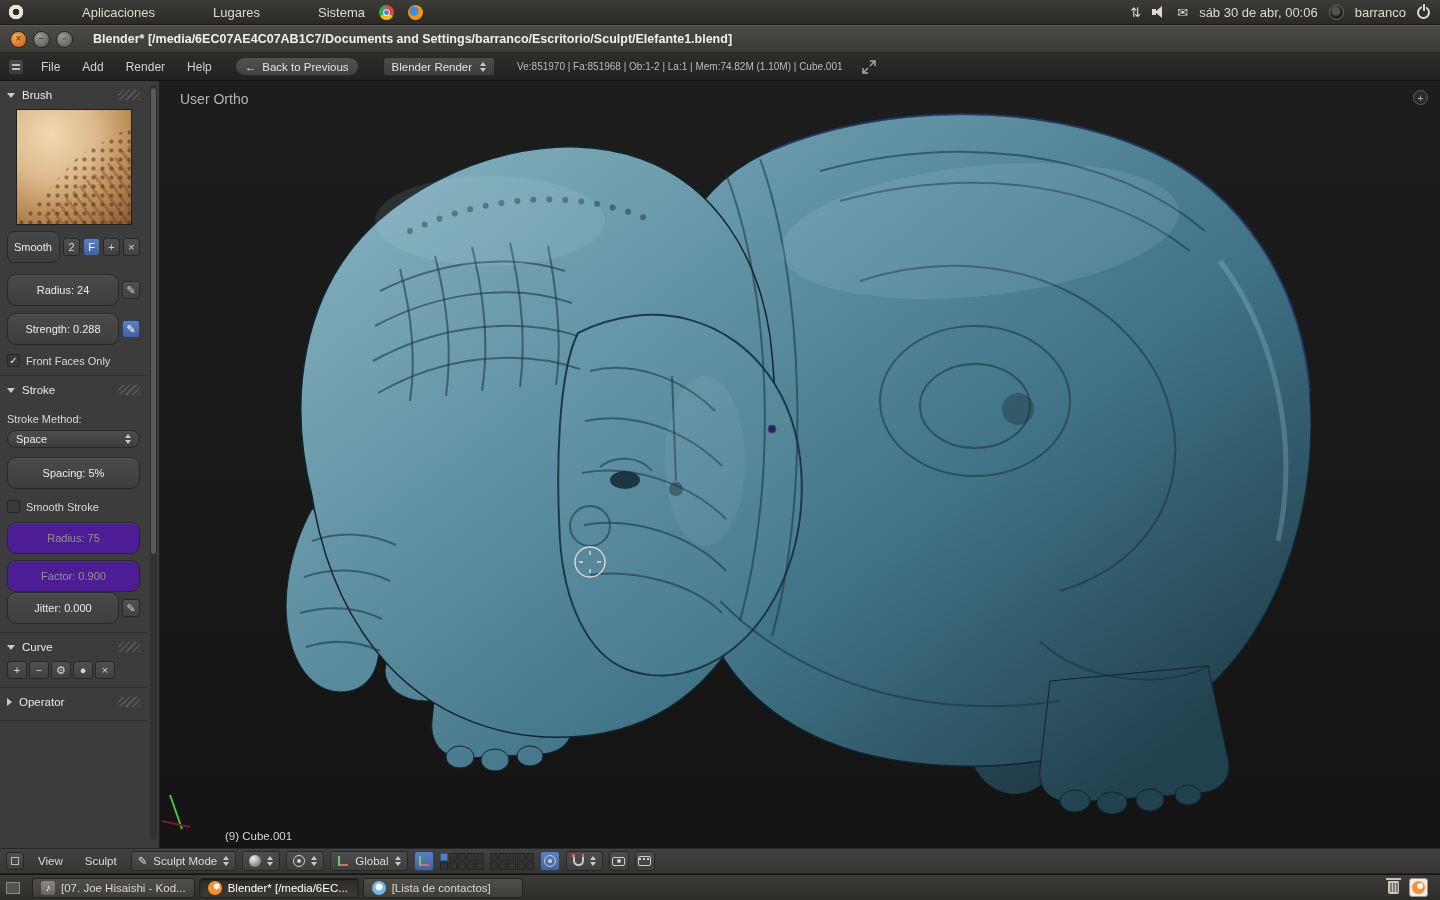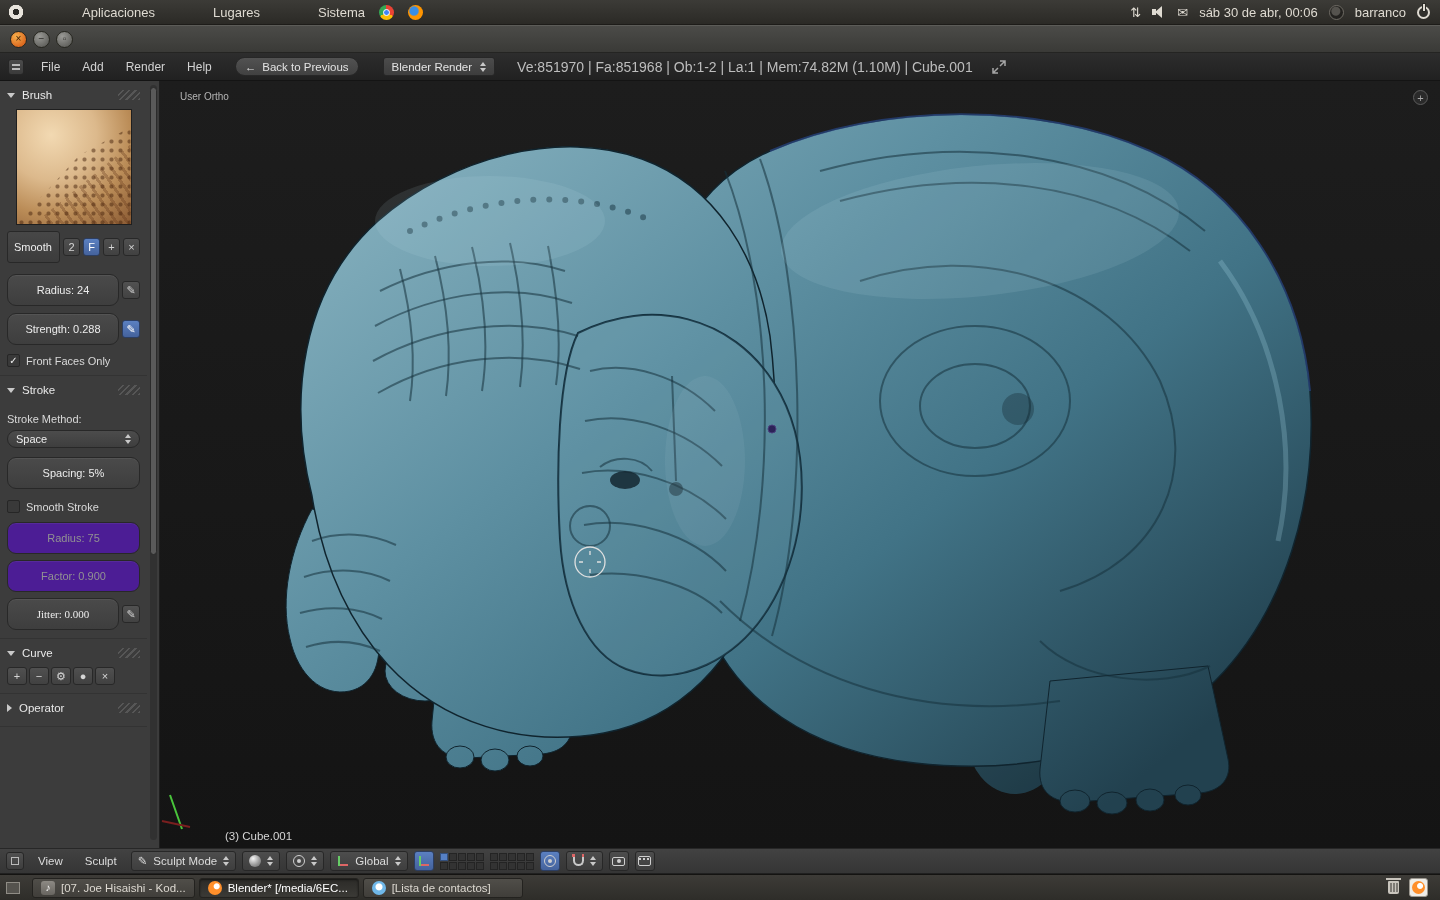--- a/index.html
+++ b/index.html
@@ -61,21 +61,21 @@
   .info-editor-ic::after { content:""; position:absolute; left:3px; right:3px; top:4px; height:2px;
     background:#bbb; box-shadow:0 4px 0 #bbb; }
   .ib-menu { padding:0 9px; cursor:default; }
   .ib-btn { display:flex; align-items:center; gap:6px; height:19px; padding:0 9px; margin-left:10px;
     background:linear-gradient(#525252,#414141); border:1px solid #272727; border-radius:10px; color:#e3e3e3; font-size:11.5px; }
   .ib-drop { display:flex; align-items:center; gap:8px; height:19px; padding:0 8px; margin-left:20px; min-width:112px;
     background:linear-gradient(#4c4c4c,#3d3d3d); border:1px solid #272727; border-radius:3px; color:#e3e3e3; font-size:11.5px; }
   .arrs { display:flex; flex-direction:column; gap:2px; margin-left:auto; }
   .arr-u { width:0; height:0; border-left:3.5px solid transparent; border-right:3.5px solid transparent; border-bottom:4px solid #c9c9c9; }
   .arr-d { width:0; height:0; border-left:3.5px solid transparent; border-right:3.5px solid transparent; border-top:4px solid #c9c9c9; }
-  .ib-stats { margin-left:18px; font-size:14px; color:#bdbdbd; white-space:nowrap; }
+  .ib-stats { margin-left:18px; font-size:10px; color:#bdbdbd; white-space:nowrap; }
   .expand-ic { margin-left:14px; width:16px; height:16px; position:relative; opacity:.85; }
 
   
   .tool-shelf {
     position:absolute; top:81px; left:0; width:160px; height:767px;
     background:#3c3c3c; border-right:1px solid #1f1f1f; padding-right:12px;
     font-size:11px; color:#e2e2e2;
   }
   .panel { padding:4px 7px 8px 7px; border-bottom:1px solid #333; position:relative; }
   .phead { display:flex; align-items:center; gap:7px; height:20px; }
@@ -86,21 +86,21 @@
     background:repeating-linear-gradient(135deg, transparent 0 3px, #5d5d5d 3px 4.5px); opacity:.8; }
   .brush-preview { width:116px; height:116px; margin:4px auto 0 auto; border:1px solid #1f1f1f; position:relative; overflow:hidden;
     background:radial-gradient(circle at 30% 22%, #f2d9b2, #dcb98c 38%, #bb8d58 66%, #8a5a33 100%); }
   .brush-preview::before { content:""; position:absolute; inset:0;
     background-image:radial-gradient(circle, rgba(70,35,12,.5) 1.4px, transparent 2.6px);
     background-size:9px 9px; clip-path:polygon(100% 15%, 100% 100%, 0% 100%, 55% 40%); }
   .brush-preview::after { content:""; position:absolute; inset:0;
     background:repeating-linear-gradient(55deg, rgba(90,45,18,.28) 0 3px, transparent 3px 9px);
     clip-path:polygon(100% 30%, 100% 100%, 15% 100%); }
   .row { display:flex; align-items:center; gap:3px; }
-  .field { height:18px; background:linear-gradient(#474747,#3c3c3c); border:1px solid #282828; border-radius:3px;
+  .field { height:18px; background:linear-gradient(#474747,#3c3c3c); border:1px solid #282828; border-radius:8px;
     display:flex; align-items:center; padding:15px 6px; color:#eee; }
   .sqbtn { width:17px; height:18px; background:linear-gradient(#505050,#414141); border:1px solid #282828;
     border-radius:3px; display:flex; align-items:center; justify-content:center; color:#d6d6d6; font-size:11px; line-height:1; }
   .sqbtn.blue { background:linear-gradient(#5b80c1,#45639d); border-color:#2c3e62; color:#fff; }
   .slider { flex:1; height:32px; border-radius:9px; background:linear-gradient(#4a4a4a,#3e3e3e);
     border:1px solid #282828; box-shadow:inset 0 1px 0 rgba(255,255,255,.06);
     display:flex; align-items:center; justify-content:center; color:#ececec; font-size:11px; }
   .slider.dim { color:#929292; background:#4c1d95; }
   .toggle { width:18px; height:18px; border-radius:3px; background:linear-gradient(#515151,#424242);
     border:1px solid #282828; display:flex; align-items:center; justify-content:center; color:#cfcfcf; font-size:11px; }
@@ -109,21 +109,21 @@
     display:flex; align-items:center; justify-content:center; color:#f0f0f0; font-size:10px; line-height:1; }
   .lbl { color:#d9d9d9; }
   .drop { height:18px; background:linear-gradient(#4c4c4c,#3e3e3e); border:1px solid #282828; border-radius:9px;
     display:flex; align-items:center; padding:0 8px; color:#ececec; }
   .shelf-scroll { position:absolute; right:2px; top:4px; width:7px; height:755px; background:#313131; border-radius:4px; }
   .shelf-thumb { position:absolute; left:0; top:2px; width:7px; height:468px; background:#5a5a5a; border:1px solid #2b2b2b; border-radius:4px; }
 
   
   .viewport { position:absolute; top:81px; left:160px; right:0; height:767px;
     background:linear-gradient(#1d1d1d,#141414); overflow:hidden; }
-  .vp-label { position:absolute; left:20px; top:10px; color:#b4b4b4; font-size:10px; }
+  .vp-label { position:absolute; left:20px; top:10px; color:#b4b4b4; font-size:14px; }
   .vp-object { position:absolute; left:65px; bottom:6px; color:#d6d6d6; font-size:11.5px; }
   .vp-plus { position:absolute; right:12px; top:9px; width:15px; height:15px; border:1px solid #5c5c5c;
     border-radius:50%; color:#a8a8a8; font-size:11px; display:flex; align-items:center; justify-content:center; background:#2a2a2a; }
   .vp-svg { position:absolute; inset:0; }
 
   
   .vp-header { position:absolute; top:848px; left:0; right:0; height:26px;
     background:linear-gradient(#424242,#353535); border-top:1px solid #272727; border-bottom:1px solid #202020;
     display:flex; align-items:center; gap:6px; padding:4px 6px; font-size:11.5px; color:#dcdcdc; }
   .ed-ic { width:18px; height:18px; border-radius:3px; background:linear-gradient(#505050,#3e3e3e);
@@ -200,20 +200,21 @@
       <span class="user-ic"></span>
       <span>barranco</span>
       <span class="pwr-ic"></span>
     </div>
   </div>
 
   <div class="titlebar">
     <span class="wbtn close">×</span>
     <span class="wbtn minmax">−</span>
     <span class="wbtn minmax">▫</span>
+    <span class="win-title">Blender* [/media/6EC07AE4C07AB1C7/Documents and Settings/barranco/Escritorio/Sculpt/Elefante1.blend]</span>
   </div>
 
   <div class="info-bar">
     <span class="info-editor-ic"></span>
     <span class="ib-menu">File</span>
     <span class="ib-menu">Add</span>
     <span class="ib-menu">Render</span>
     <span class="ib-menu">Help</span>
     <span class="ib-btn">
       <span>←</span>
@@ -284,21 +285,21 @@
       <div class="row" style="margin-top:11px; gap:6px;">
         <span class="cb"></span>
         <span class="lbl">Smooth Stroke</span>
       </div>
       <div class="row" style="margin-top:9px;">
         <span class="slider dim">Radius: 75</span>
       </div>
       <div class="row" style="margin-top:6px;">
         <span class="slider dim">Factor: 0.900</span>
       </div>
-      <div class="row" style="margin-top:6px;font-family:Liberation Serif, serif;">
+      <div class="row" style="margin-top:0;">
         <span class="slider">Jitter: 0.000</span>
         <span class="toggle">✎</span>
       </div>
     </div>
 
     <div class="panel">
       <div class="phead">
         <span class="tri-down"></span>
         <span class="title">Curve</span>
         <span class="hatch"></span>
@@ -411,21 +412,21 @@
       </g>
 
       <circle cx="612" cy="348" r="4" fill="#2c2257" stroke="#4a3f7d"></circle>
 
       <g>
         <path d="M22 748 L10 714" stroke="#49c43b" stroke-width="2"></path>
         <path d="M2 740 L30 746" stroke="#7a1f1f" stroke-width="2"></path>
       </g>
     </svg>
     <span class="vp-label">User Ortho</span>
-    <span class="vp-object">(3) Cube.001</span>
+    <span class="vp-object">(9) Cube.001</span>
     <span class="vp-plus">+</span>
   </div>
 
   <div class="vp-header">
     <span class="ed-ic"></span>
     <span class="hmenu">View</span>
     <span class="hmenu">Sculpt</span>
     <span class="hgroup">
       <span>✎</span>
       <span>Sculpt Mode</span>

